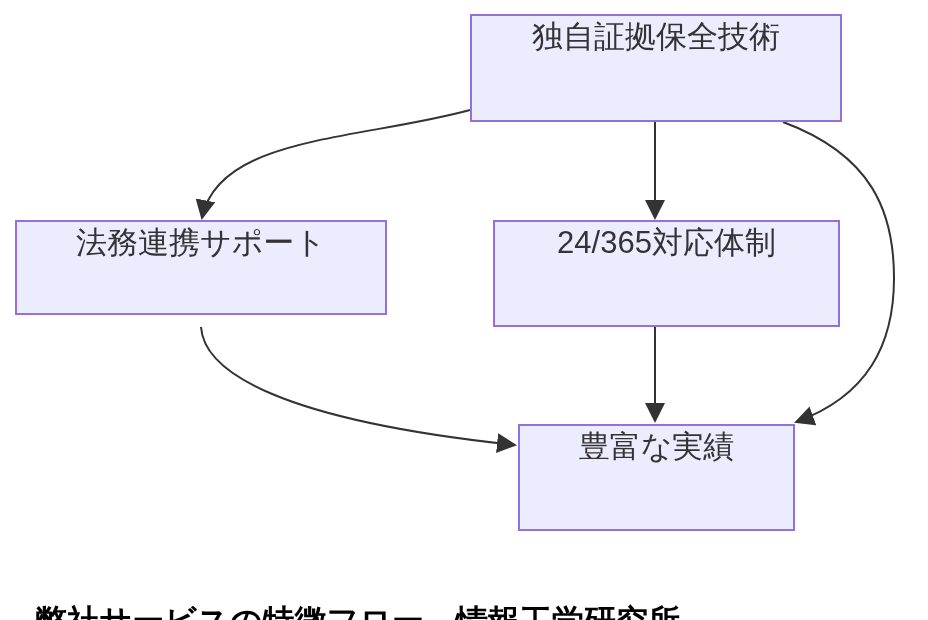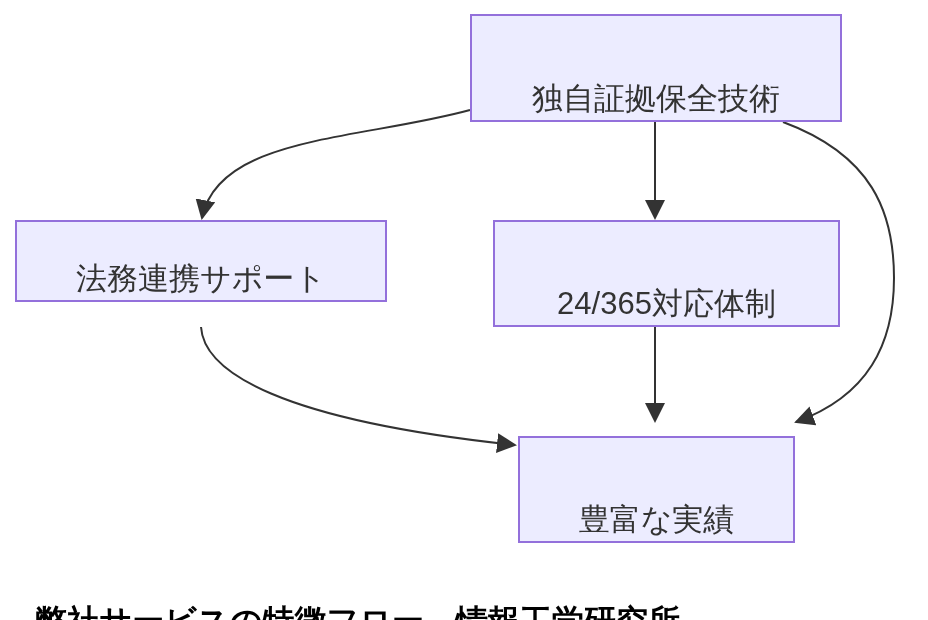--- a/index.html
+++ b/index.html
@@ -33,29 +33,29 @@
     stroke-width: 2px;
   }
   .arrow-head { fill: var(--edge-line); stroke: none; }
   .node {
     position: absolute;
     background: var(--node-fill);
     border: 2px solid var(--node-border);
     color: var(--node-text);
     font-size: 31px;
     display: flex;
-    align-items: flex-end;
+    align-items: flex-start;
     justify-content: center;
     text-align: center;
     white-space: nowrap;
   }
   .node-tech    { left: 470px; top: 14px;  width: 372px; height: 108px; }
-  .node-legal   { left: 15px;  top: 220px; width: 372px; height: 82px; }
+  .node-legal   { left: 15px;  top: 220px; width: 372px; height: 95px; }
   .node-ops     { left: 493px; top: 220px; width: 347px; height: 107px; }
-  .node-results { left: 518px; top: 424px; width: 277px; height: 107px; margin-top: 12px; }
+  .node-results { left: 518px; top: 424px; width: 277px; height: 107px; }
   .caption {
     position: absolute;
     left: 0;
     top: 563px;
     font-size: 32px;
     font-weight: bold;
     color: var(--caption-text);
     white-space: pre;
   }
   .caption span {

